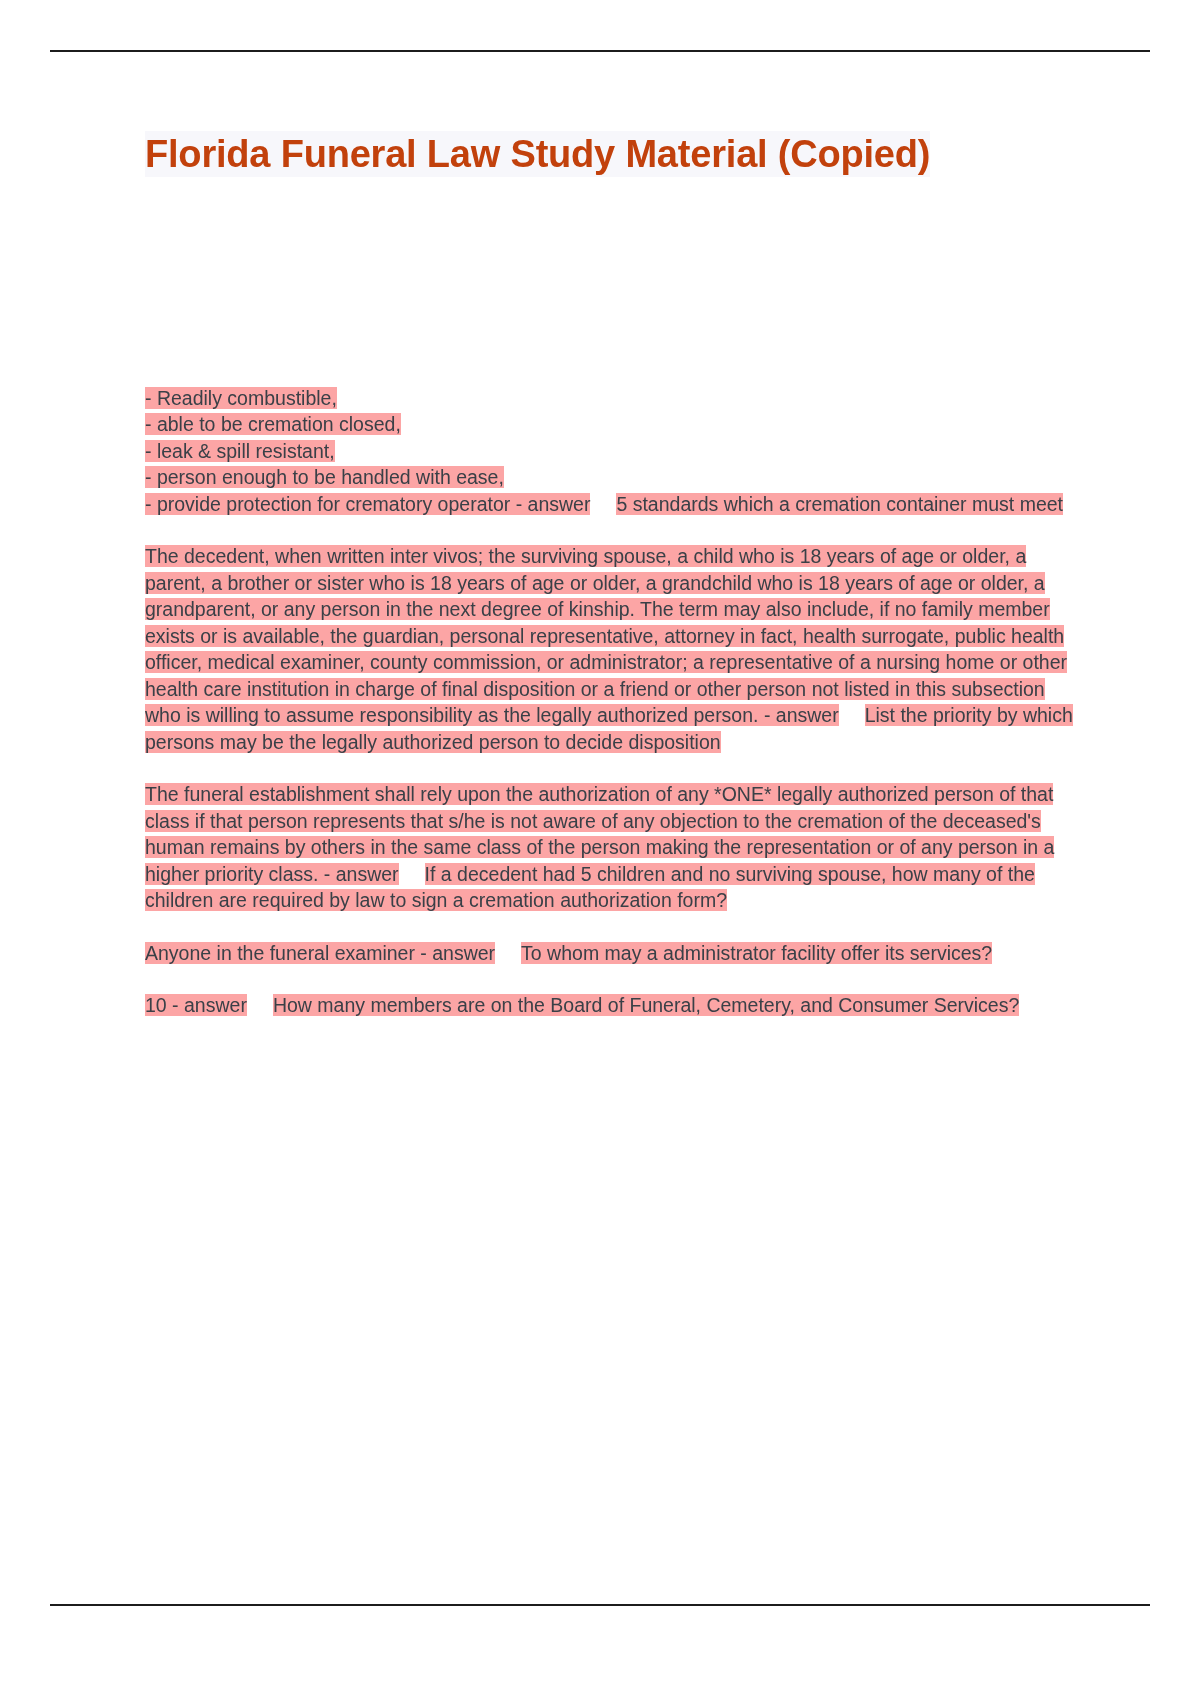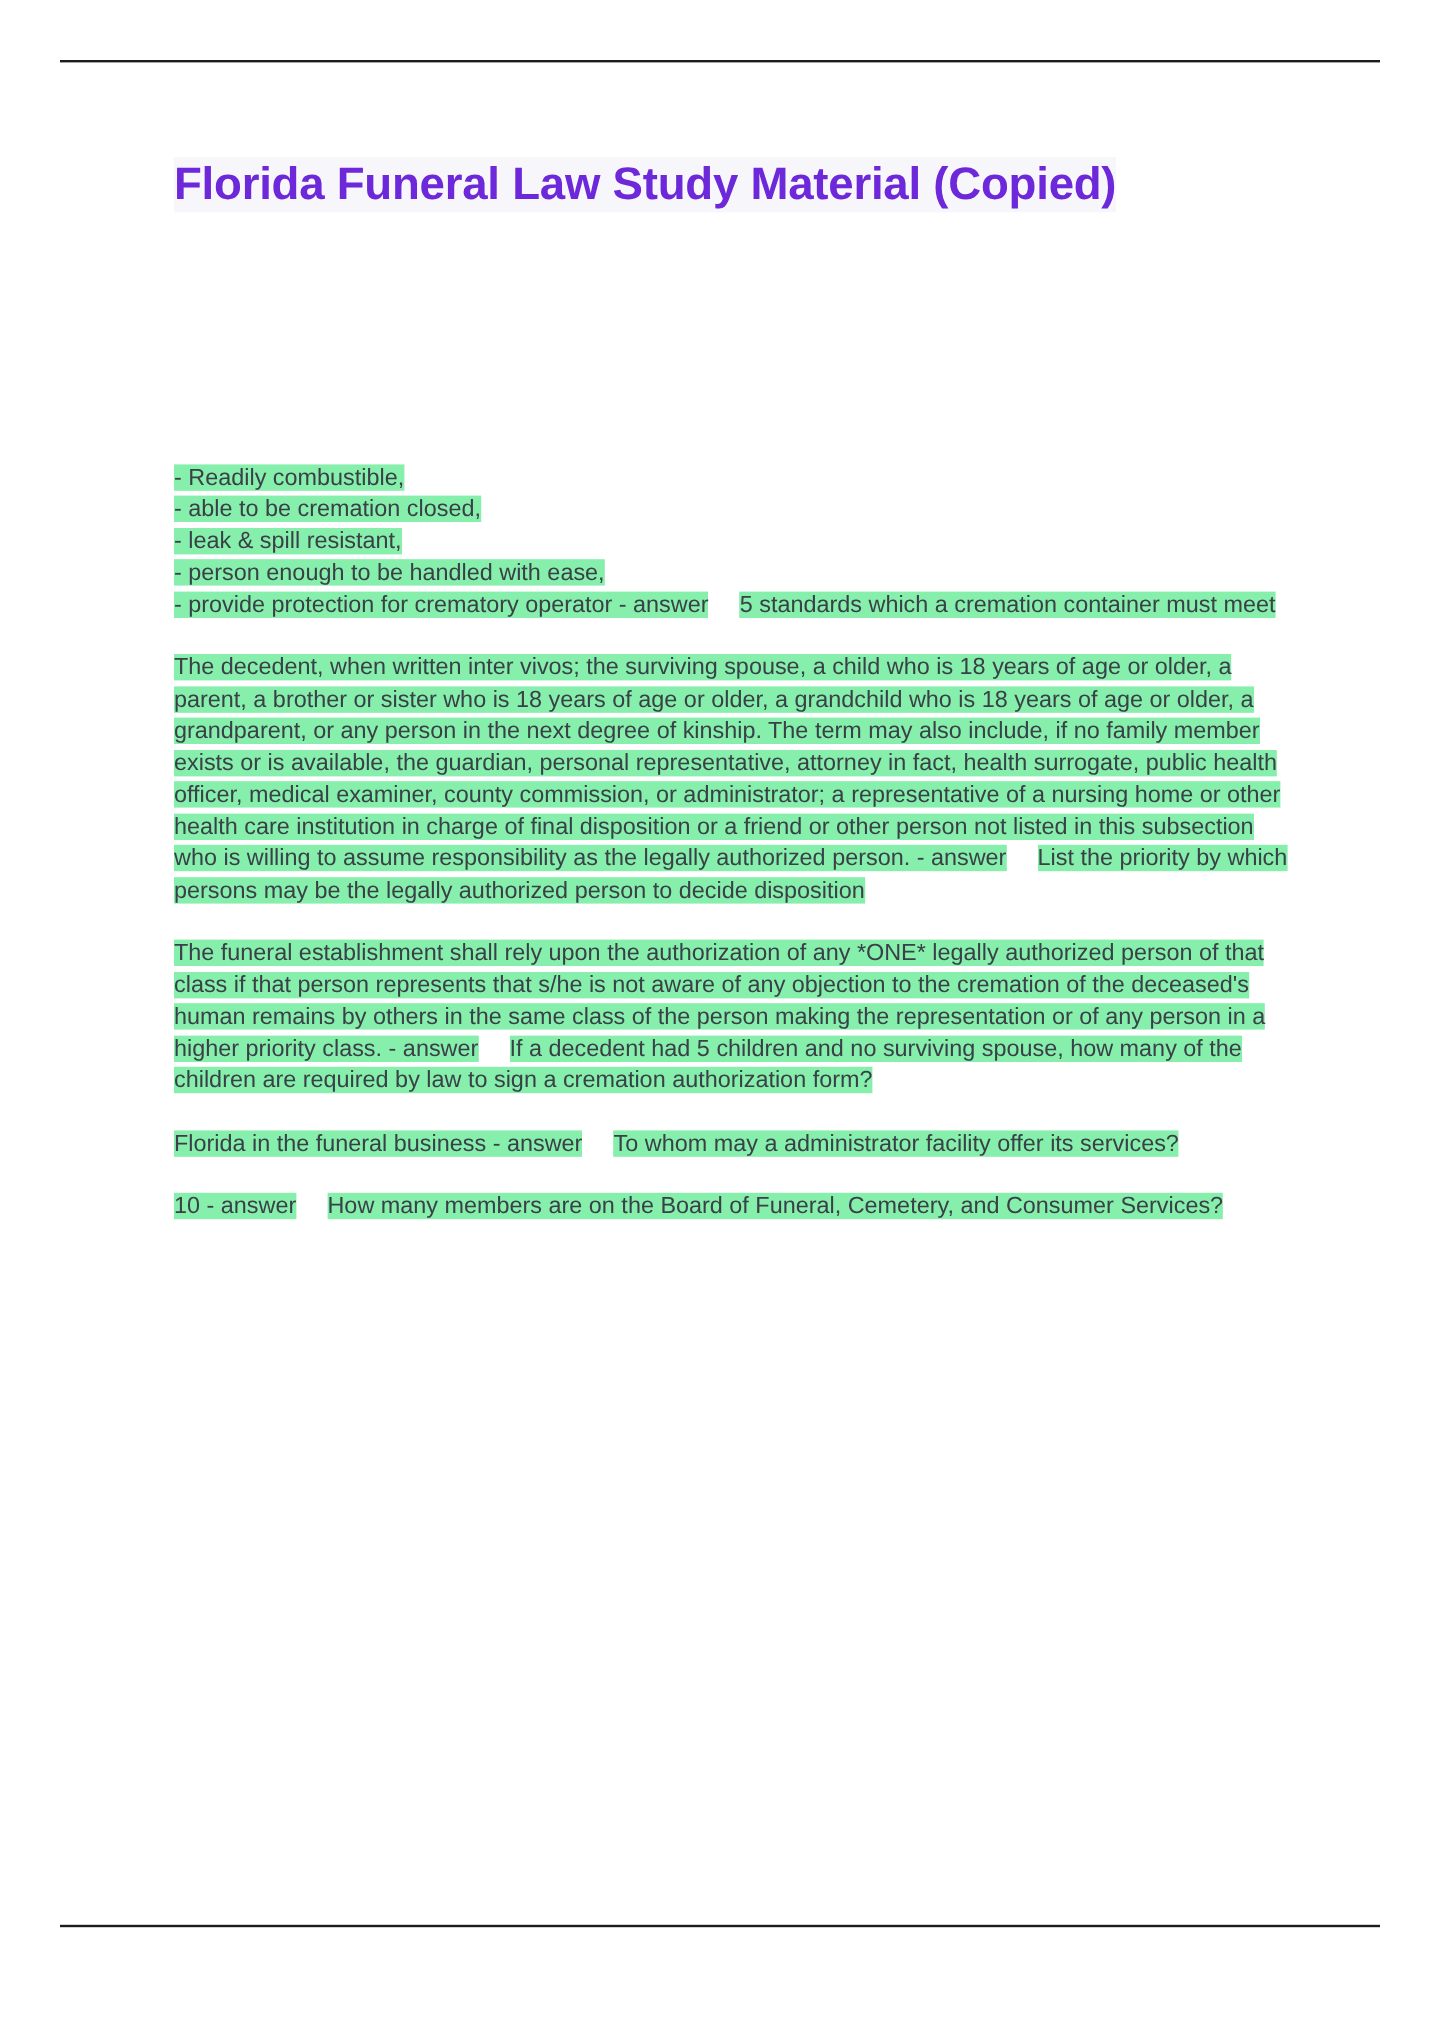--- a/index.html
+++ b/index.html
@@ -37,21 +37,21 @@
     position: absolute;
     left: 145px;
     top: 130px;
     width: 930px;
   }
 
   .doc-title {
     font-size: 38px;
     font-weight: bold;
     line-height: 1.28;
-    color: #6d28d9;
+    color: #c2410c;
     letter-spacing: -0.2px;
     margin: 0;
     display: inline;
     background: #f7f7fb;
     box-decoration-break: clone;
     -webkit-box-decoration-break: clone;
     padding: 2px 0;
   }
   .title-wrap {
     width: 880px;
@@ -62,21 +62,21 @@
   }
 
   .para {
     font-size: 19.5px;
     line-height: 1.36;
     color: #3a4047;
     margin: 0 0 26px 0;
     text-align: left;
   }
   .para span.hl {
-    background: #86efac;
+    background: #fca5a5;
     box-decoration-break: clone;
     -webkit-box-decoration-break: clone;
   }
   .gap {
     display: inline-block;
     width: 26px;
   }
   .spacer-after-title {
     height: 206px;
   }
@@ -109,21 +109,21 @@
 
       <p class="para">
         <span class="hl">The decedent, when written inter vivos; the surviving spouse, a child who is 18 years of age or older, a parent, a brother or sister who is 18 years of age or older, a grandchild who is 18 years of age or older, a grandparent, or any person in the next degree of kinship. The term may also include, if no family member exists or is available, the guardian, personal representative, attorney in fact, health surrogate, public health officer, medical examiner, county commission, or administrator; a representative of a nursing home or other health care institution in charge of final disposition or a friend or other person not listed in this subsection who is willing to assume responsibility as the legally authorized person. - answer</span><span class="gap"></span><span class="hl">List the priority by which persons may be the legally authorized person to decide disposition</span>
       </p>
 
       <p class="para">
         <span class="hl">The funeral establishment shall rely upon the authorization of any *ONE* legally authorized person of that class if that person represents that s/he is not aware of any objection to the cremation of the deceased's human remains by others in the same class of the person making the representation or of any person in a higher priority class. - answer</span><span class="gap"></span><span class="hl">If a decedent had 5 children and no surviving spouse, how many of the children are required by law to sign a cremation authorization form?</span>
       </p>
 
       <p class="para">
-        <span class="hl">Florida in the funeral business - answer</span><span class="gap"></span><span class="hl">To whom may a administrator facility offer its services?</span>
+        <span class="hl">Anyone in the funeral examiner - answer</span><span class="gap"></span><span class="hl">To whom may a administrator facility offer its services?</span>
       </p>
 
 
       <p class="para">
         <span class="hl">10 - answer</span><span class="gap"></span><span class="hl">How many members are on the Board of Funeral, Cemetery, and Consumer Services?</span>
       </p>
 
     </div>
   </div>
 </div>

